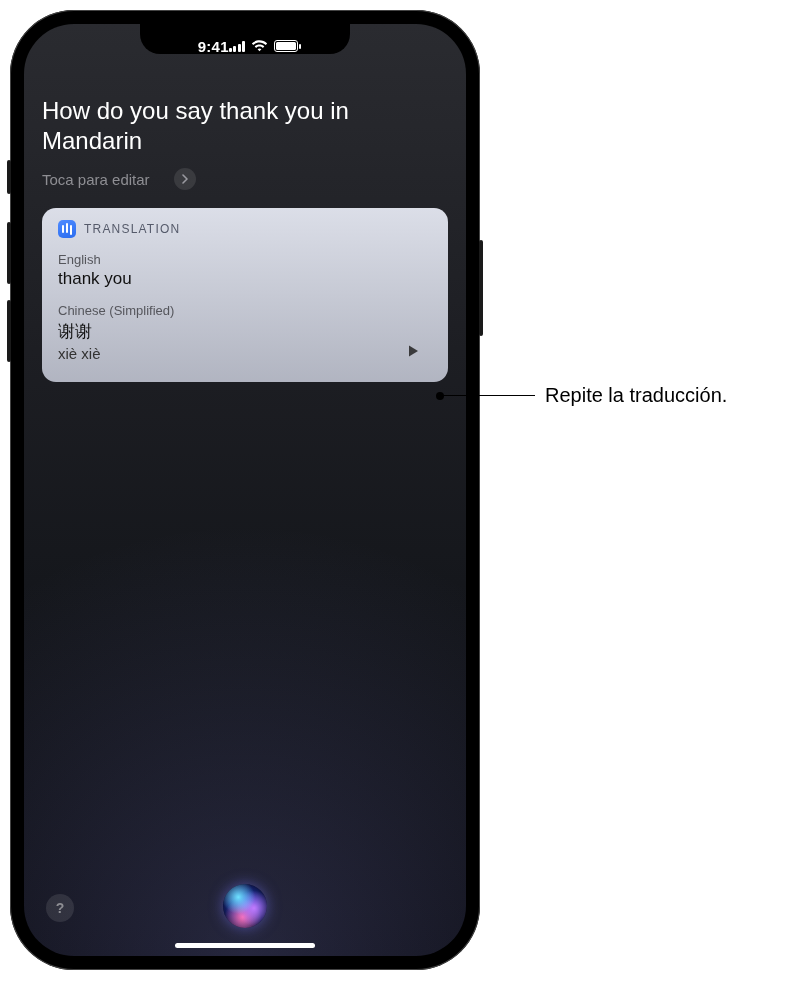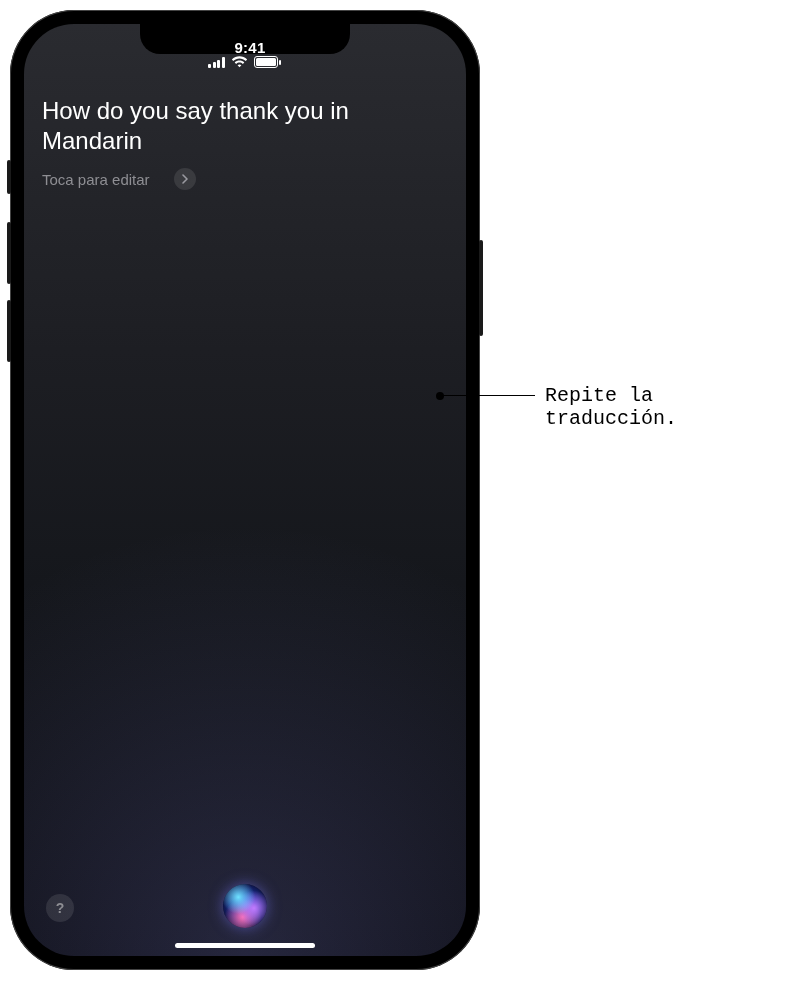--- a/index.html
+++ b/index.html
@@ -57,26 +57,25 @@
     border-bottom-right-radius: 20px;
   }
 
   
   .statusbar {
     position: absolute;
     top: 0; left: 0; right: 0;
     height: 44px;
     display: flex;
     align-items: center;
-    justify-content: flex-end;
+    justify-content: center;
     padding: 0 22px;
     font-size: 15px;
     font-weight: 600;
     letter-spacing: 0.3px;
-    flex-direction: column;
   }
   .sb-left { padding-left: 10px; }
   .sb-right { display: flex; align-items: center; gap: 6px; padding-right: 4px;}
   .cell-bars { display:flex; align-items:flex-end; gap:1.5px; height:11px;}
   .cell-bars span { width:3px; background:#fff; border-radius:1px;}
   .cell-bars span:nth-child(1){height:4px;}
   .cell-bars span:nth-child(2){height:6px;}
   .cell-bars span:nth-child(3){height:8px;}
   .cell-bars span:nth-child(4){height:11px;}
   .battery {
@@ -182,21 +181,21 @@
     position:absolute; top:395px; left:440px; width:95px; height:1px;
     background:#000;
   }
   .callout-line::before{
     content:""; position:absolute; left:-4px; top:-3.5px;
     width:8px; height:8px; background:#000; border-radius:50%;
   }
   .callout-text{
     position:absolute; top:384px; left:545px;
     font-size:20px; color:#000;
-    font-family: Liberation Mono, monospace;
+    font-family: Liberation Sans, sans-serif;
   }
 </style>
 </head>
 <body>
 
 <div class="phone">
   <div class="side-btn btn-silence"></div>
   <div class="side-btn btn-volup"></div>
   <div class="side-btn btn-voldn"></div>
   <div class="side-btn btn-power"></div>
@@ -227,20 +226,39 @@
 
       <div class="edit-row">
         <span>Toca para editar</span>
         <span class="chev-pill">
           <svg width="8" height="10" viewBox="0 0 8 10">
               <path d="M2 1l4 4-4 4" stroke="#9a9aa0" stroke-width="1.6" fill="none" stroke-linecap="round" stroke-linejoin="round"></path>
             </svg>
         </span>
       </div>
 
+      <div class="card">
+        <div class="card-head">
+          <span class="app-badge"></span>
+          <span>TRANSLATION</span>
+        </div>
+
+        <div class="lang-label">English</div>
+        <div class="src-text">thank you</div>
+
+        <div class="lang-label">Chinese (Simplified)</div>
+        <div class="tgt-text">谢谢</div>
+        <div class="pinyin">xiè xiè</div>
+
+        <div class="play-btn">
+          <svg width="14" height="14" viewBox="0 0 14 14">
+            <path d="M3 1.5v11l9-5.5z" fill="#3a3a3c"></path>
+          </svg>
+        </div>
+      </div>
     </div>
 
     <div class="help-btn">
       <span>?</span>
     </div>
     <div class="siri-orb"></div>
     <div class="home-ind"></div>
   </div>
 </div>
 

